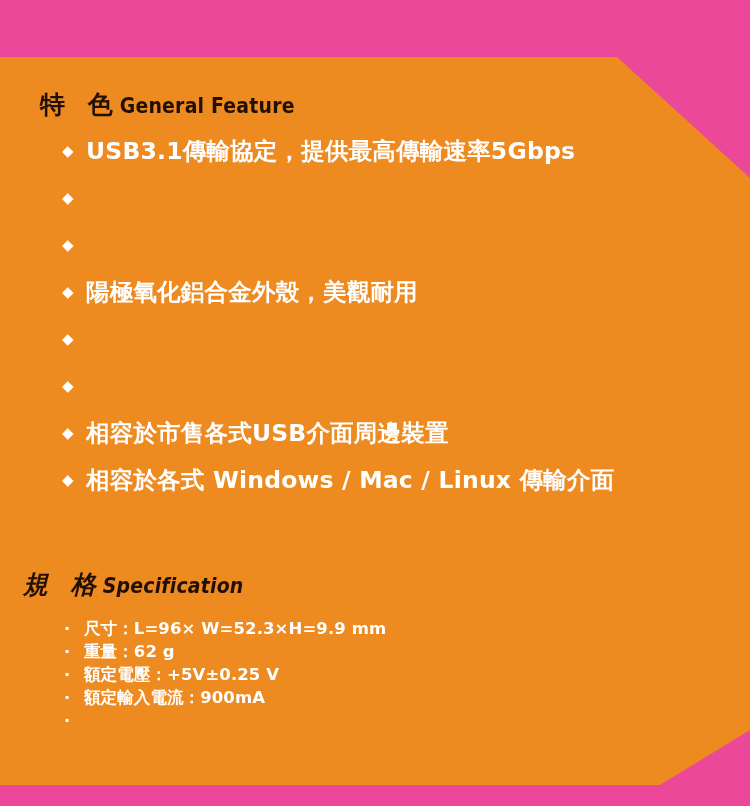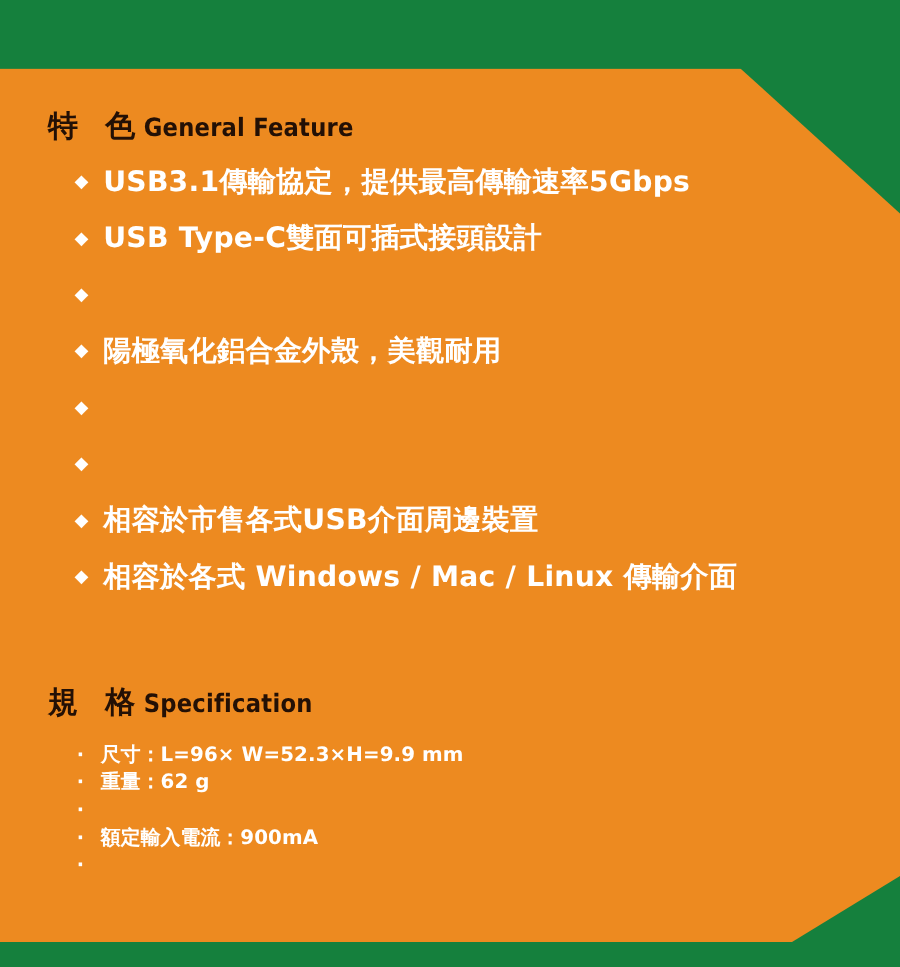--- a/index.html
+++ b/index.html
@@ -11,21 +11,21 @@
     height: 806px;
     background: #ffffff;
     font-family: "DejaVu Sans", "Liberation Sans", sans-serif;
     overflow: hidden;
   }
 
   #page {
     position: relative;
     width: 750px;
     height: 806px;
-    background: #15803d;
+    background: #ec4899;
   }
 
   
   .banner {
     position: absolute;
     left: 0;
     top: 57px;
     width: 750px;
     height: 728px;
     background: #ed8a20;
@@ -54,21 +54,21 @@
     font-weight: bold;
   }
   .heading-latin {
     font-size: 21px;
     font-weight: bold;
     letter-spacing: 0.2px;
     font-family: "DejaVu Sans Condensed", "Liberation Sans Narrow", "Liberation Sans", sans-serif;
   }
 
   #feature-heading { left: 40px; top: 88px; }
-  #spec-heading    { left: 40px; top: 568px; }
+  #spec-heading    { left: 23px; top: 568px; font-style: italic; }
 
   
   #feature-list {
     position: absolute;
     left: 62px;
     top: 136px;
     list-style: none;
     margin: 0;
     padding: 0;
   }
@@ -139,21 +139,20 @@
     <span class="heading-cjk">特 色</span><span class="heading-latin">General Feature</span>
   </div>
 
   <ul id="feature-list">
     <li>
       <span class="bullet-diamond">◆</span>
       <span class="feature-text">USB3.1傳輸協定，提供最高傳輸速率5Gbps</span>
     </li>
     <li>
       <span class="bullet-diamond">◆</span>
-      <span class="feature-text">USB Type-C雙面可插式接頭設計</span>
     </li>
     <li>
       <span class="bullet-diamond">◆</span>
     </li>
     <li>
       <span class="bullet-diamond">◆</span>
       <span class="feature-text">陽極氧化鋁合金外殼，美觀耐用</span>
     </li>
     <li>
       <span class="bullet-diamond">◆</span>
@@ -179,20 +178,21 @@
     <li>
       <span class="bullet-dot">·</span>
       <span>尺寸：L=96× W=52.3×H=9.9 mm</span>
     </li>
     <li>
       <span class="bullet-dot">·</span>
       <span>重量：62 g</span>
     </li>
     <li>
       <span class="bullet-dot">·</span>
+      <span>額定電壓：+5V±0.25 V</span>
     </li>
     <li>
       <span class="bullet-dot">·</span>
       <span>額定輸入電流：900mA</span>
     </li>
     <li>
       <span class="bullet-dot">·</span>
     </li>
   </ul>
 

